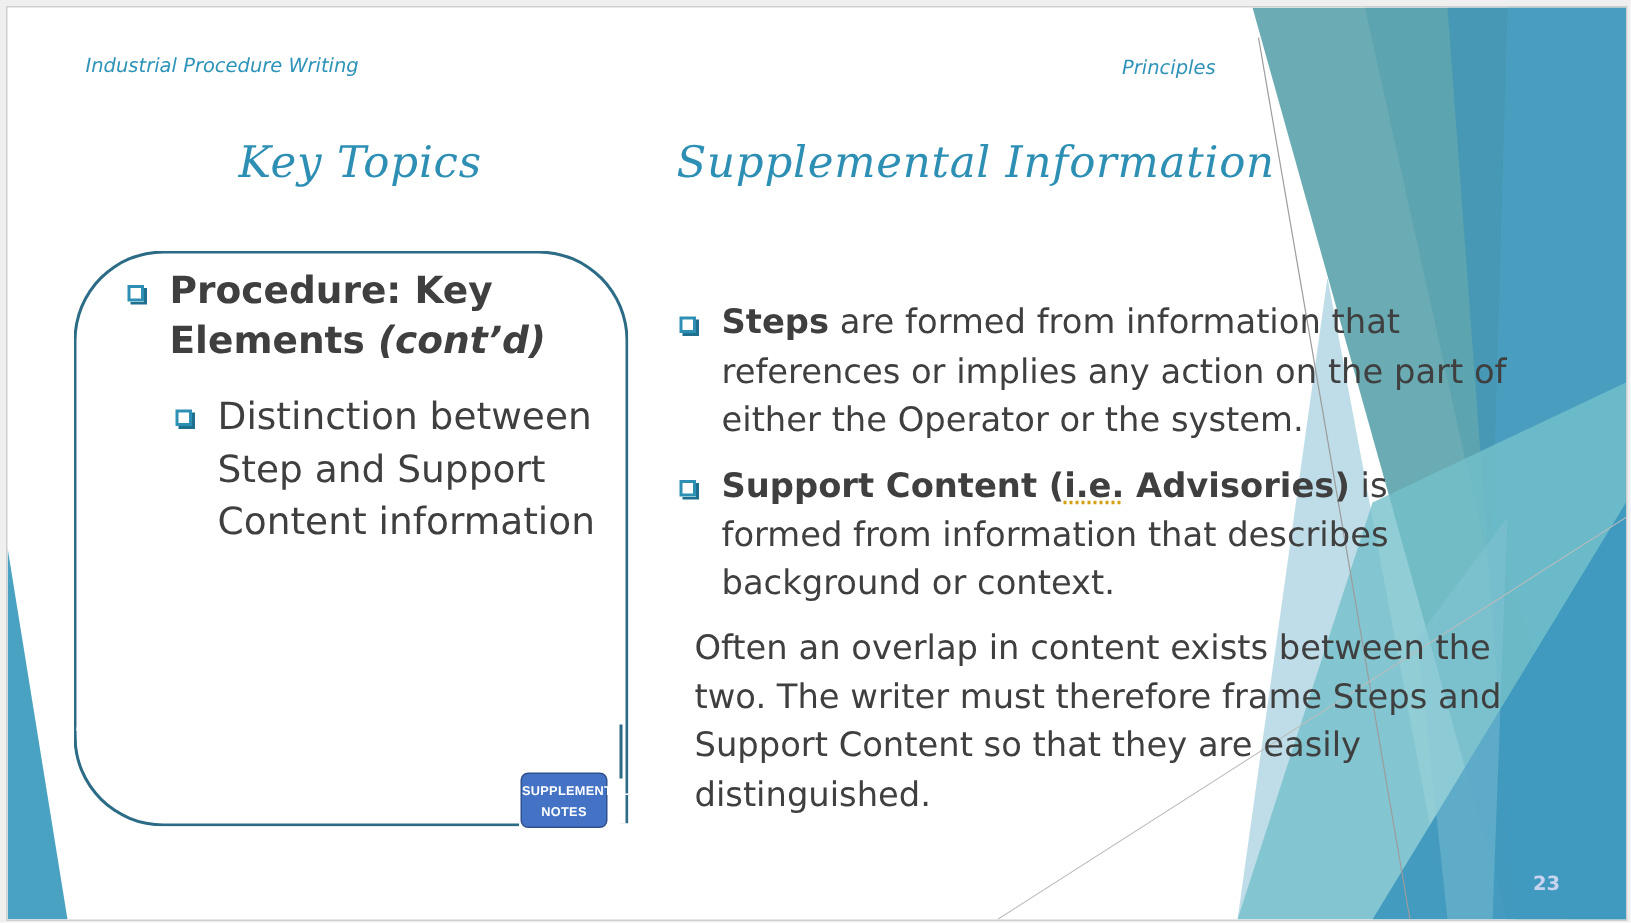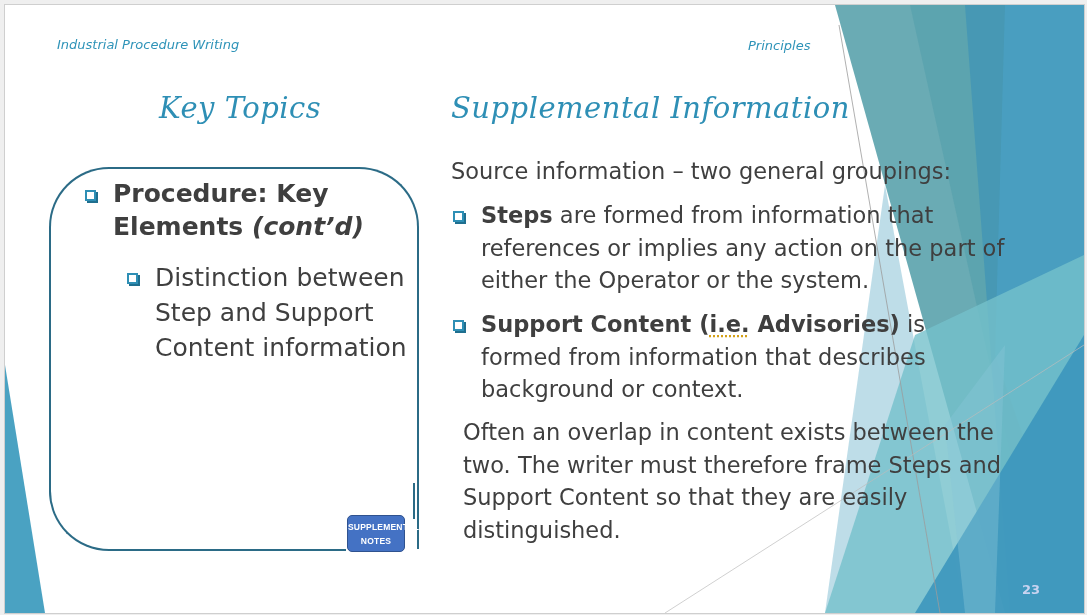--- a/index.html
+++ b/index.html
@@ -65,21 +65,21 @@
   }
   .lvl1 {
     position: absolute; left: 108px; top: 172px;
     font-size: 25px; line-height: 33px; color: #3f3f3f; width: 260px;
     font-family: "DejaVu Sans", sans-serif;
     font-weight: bold;
   }
   .lvl1 .bullet-sq { left: -28px; top: 13px; }
   .lvl2 {
     position: absolute; left: 140px; top: 255px;
-    font-size: 25px; line-height: 35px; color: #3f3f3f; width: 260px; margin-left: 10px;
+    font-size: 25px; line-height: 35px; color: #3f3f3f; width: 260px;
   }
   .lvl2 .bullet-sq { left: -28px; top: 13px; }
   .it { font-style: italic; }
 
   .supp-btn {
     position: absolute; left: 342px; top: 510px;
     width: 58px; height: 37px;
     background: #4472c4; border: 1px solid #2f528f; border-radius: 5px;
     color: #ffffff; font-family: "Liberation Sans", sans-serif;
     font-weight: bold; font-size: 8.5px; text-align: center;
@@ -148,21 +148,20 @@
   <div class="lvl2">
     <span class="bullet-sq"></span>
     <span>Distinction between Step and Support Content information</span>
   </div>
 
   <div class="supp-btn">
     <div style="font-variant: small-caps; text-transform: uppercase; font-size: 8.5px;">Supplemental</div>
     <div style="text-transform: uppercase; font-size: 8.5px;">Notes</div>
   </div>
 
-  <div class="body-text intro">Source information – two general groupings:</div>
 
   <div class="body-text b1">
     <span class="bullet-sq"></span>
     <span class="bold">Steps</span><span> are formed from information that references or implies any action on the part of either the Operator or the system.</span>
   </div>
 
   <div class="body-text b2">
     <span class="bullet-sq"></span>
     <span class="bold">Support Content (</span><span class="bold squiggle">i.e.</span><span class="bold"> Advisories)</span><span> is formed from information that describes background or context.</span>
   </div>

